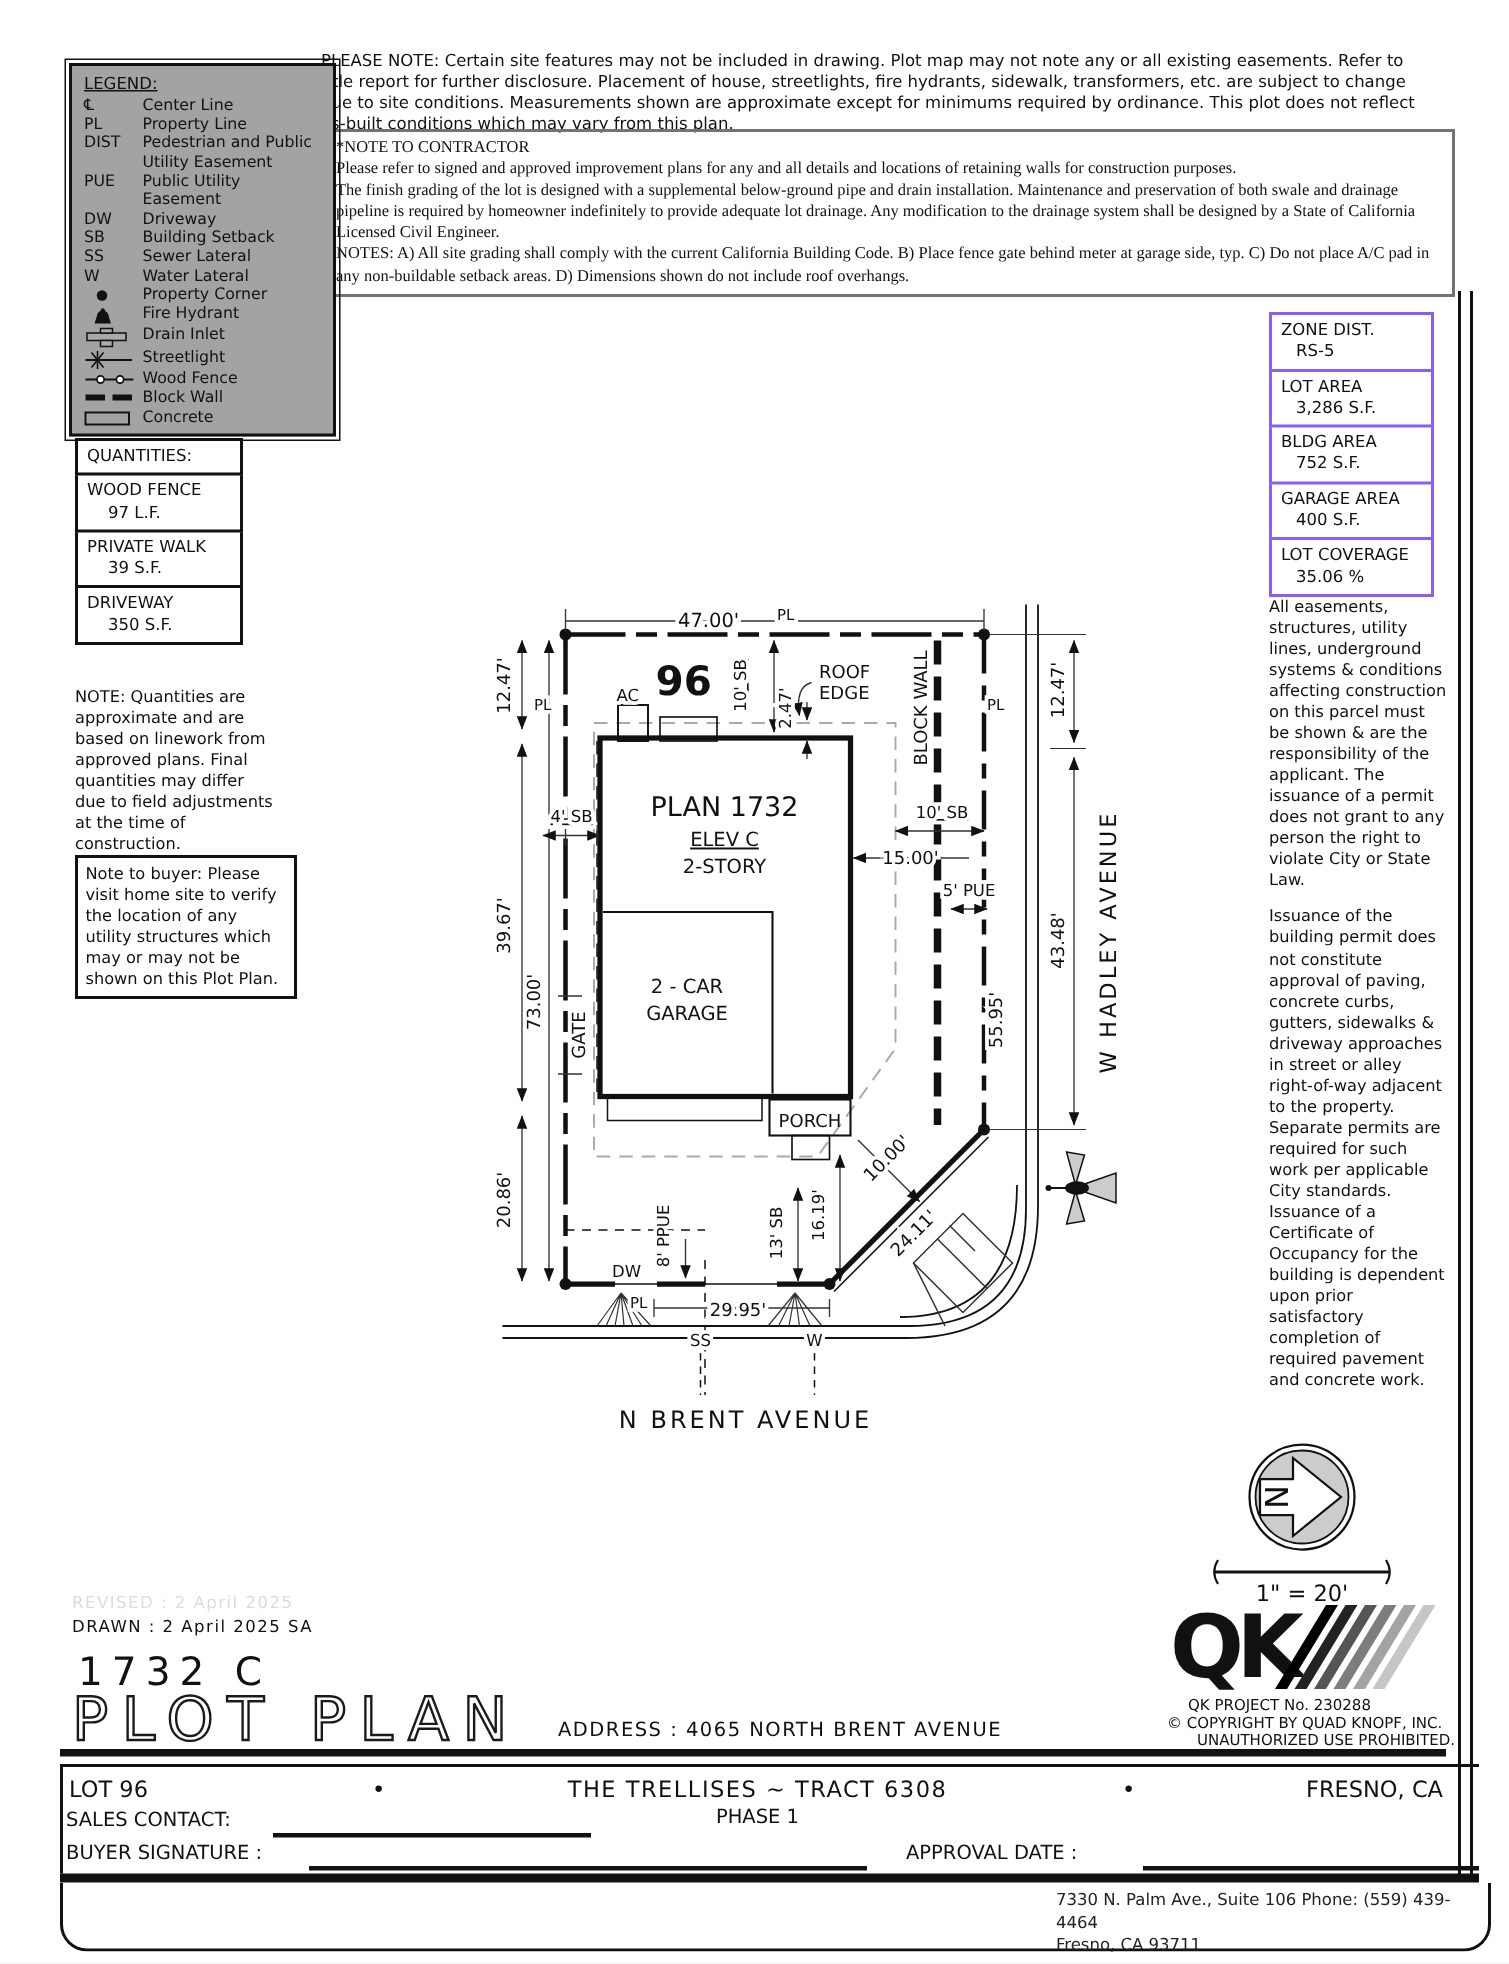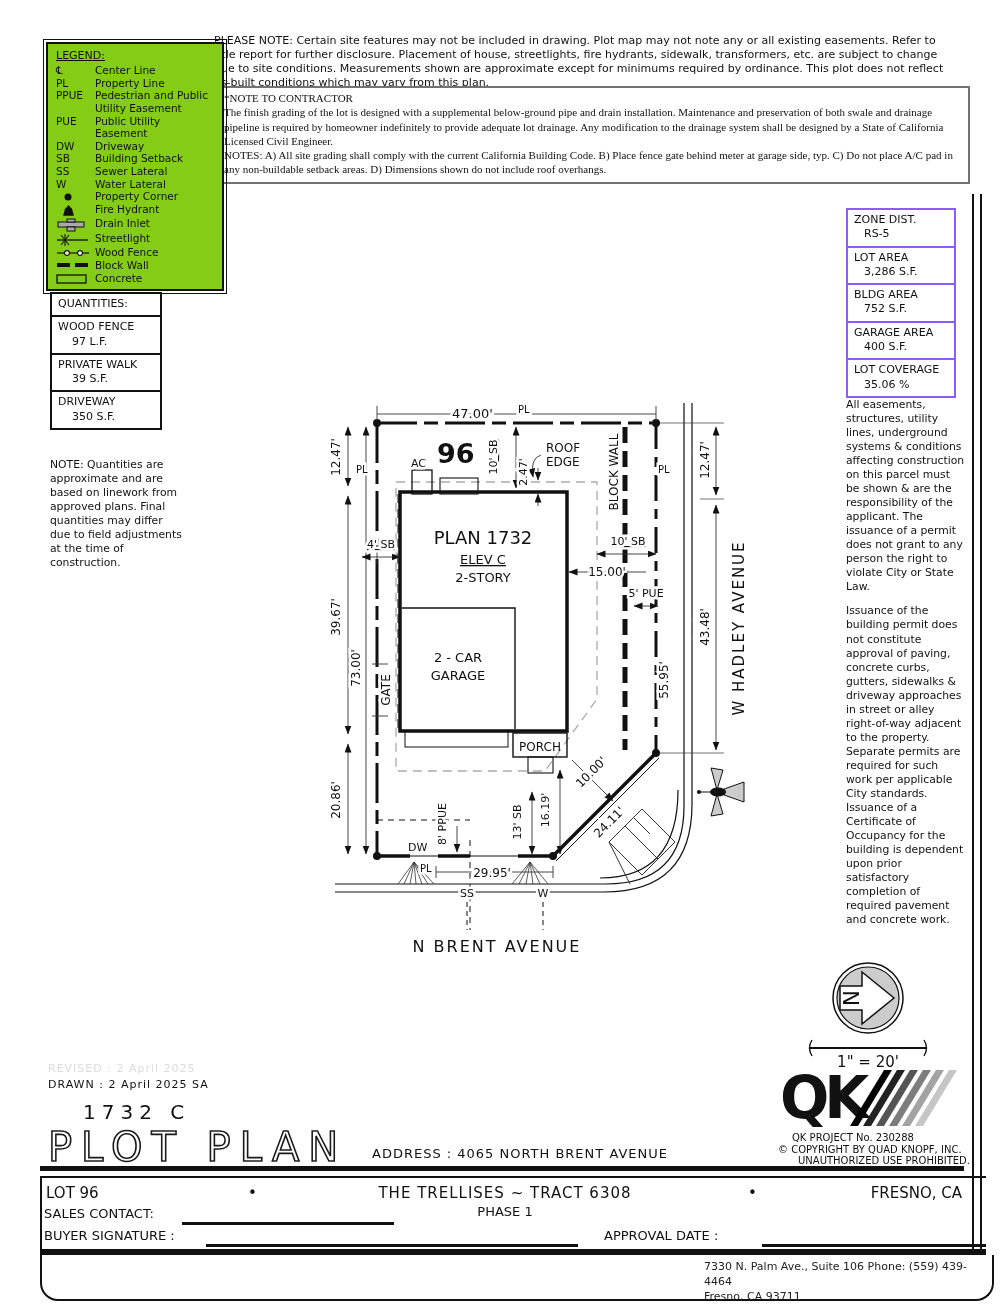--- a/index.html
+++ b/index.html
@@ -2,21 +2,21 @@
 <html><head>
 <meta charset="utf-8">
 <style>
   html,body{margin:0;padding:0;background:#e8e8e8;}
   #sheet{position:relative;width:1006px;height:1309px;background:#fff;color:#111;
          font-family:"DejaVu Sans",sans-serif;overflow:hidden;}
   .abs{position:absolute;}
   .smalltext{font-size:11px;line-height:1.28;}
   
   #legend{left:46px;top:42px;width:160px;border:2px solid #111;outline:1px solid #111;outline-offset:2px;
-          padding:5px 6px 4px 8px;font-size:10.5px;line-height:1.2;background:#84cc16;}
+          padding:5px 6px 4px 8px;font-size:10.5px;line-height:1.2;background:#a3a3a3;}
   #legend .ltitle{text-decoration:underline;font-size:11px;margin-bottom:2px;}
   .lrow{display:grid;grid-template-columns:37px 1fr;column-gap:2px;align-items:start;}
   .lrow .sym{font-size:10.5px;}
   .lrow svg{display:block;margin-top:1px;}
   
   #contractor{left:214px;top:86px;width:736px;border:2px solid #737373;padding:3px 8px 5px 8px;
               font-size:11px;line-height:1.3;font-family:Liberation Serif, serif;}
   #topnote{left:214px;top:34px;width:740px;}
   
   #zonetbl{left:846px;top:208px;width:110px;border-collapse:collapse;}
@@ -29,21 +29,21 @@
   #qtynote{left:50px;top:458px;width:132px;font-size:10.8px;line-height:1.3;}
   #buyernote{left:50px;top:570px;width:134px;border:2px solid #111;padding:4px 5px;
              font-size:10.8px;line-height:1.3;}
   #rightnotes{left:846px;top:398px;width:120px;font-size:10.8px;line-height:1.3;}
   #rightnotes p{margin:0 0 10px 0;}
   
   #rborder{left:972px;top:194px;width:6px;height:1058px;border-left:2px solid #111;border-right:2px solid #111;}
   
   #revised{left:48px;top:1062px;font-size:11px;color:#dcdcdc;letter-spacing:1px;}
   #drawn{left:48px;top:1078px;font-size:11px;letter-spacing:1px;}
-  #plancode{left:52px;top:1100px;font-size:20px;letter-spacing:6px;margin-left:31px;}
+  #plancode{left:52px;top:1100px;font-size:26px;letter-spacing:6px;}
   #bigtitle{left:48px;top:1124px;font-size:40px;letter-spacing:9px;color:#fff;
             -webkit-text-stroke:1.6px #1a1a1a;text-stroke:1.6px #1a1a1a;font-weight:400;}
   #addressline{left:372px;top:1146px;font-size:13px;letter-spacing:1px;}
   #qkproject{left:792px;top:1132px;font-size:10px;}
   #qkcopy1{left:778px;top:1144px;font-size:10px;}
   #qkcopy2{left:798px;top:1155px;font-size:10px;}
   .hline{background:#111;}
   #lotrow  span{font-size:15px;}
   #salesrow,#buyerrow{font-size:13px;}
   #century{font-family:"Liberation Serif","DejaVu Serif",serif;font-size:31px;letter-spacing:5px;}
@@ -57,36 +57,37 @@
 </style>
 </head>
 <body>
 
 <div id="sheet">
 
   <div class="abs smalltext" id="topnote">PLEASE NOTE:  Certain site features may not be included in drawing.  Plot map may not note any or all existing easements. Refer to title report for further disclosure.  Placement of house, streetlights, fire hydrants, sidewalk, transformers, etc. are subject to change due to site conditions.  Measurements shown are approximate except for minimums required by ordinance.  This plot does not reflect as-built conditions which may vary from this plan.</div>
 
   <div class="abs" id="contractor">
     <div>*NOTE TO CONTRACTOR</div>
+    <div>Please refer to signed and approved improvement plans for any and all details and locations of retaining walls for construction purposes.</div>
     <div>The finish grading of the lot is designed with a supplemental below-ground pipe and drain installation.  Maintenance and preservation of both swale and drainage pipeline is required by homeowner indefinitely to provide adequate lot drainage.  Any modification to the drainage system shall be designed by a State of California Licensed Civil Engineer.</div>
     <div>NOTES:  A) All site grading shall comply with the current California Building Code.  B) Place fence gate behind meter at garage side, typ.  C) Do not place A/C pad in any non-buildable setback areas.  D) Dimensions shown do not include roof overhangs.</div>
   </div>
 
   <div class="abs" id="legend">
     <div class="ltitle">LEGEND:</div>
     <div class="lrow">
         <span class="sym">℄</span>
         <span>Center Line</span>
       </div>
     <div class="lrow">
         <span class="sym">PL</span>
         <span>Property Line</span>
       </div>
     <div class="lrow">
-        <span class="sym">PPUE</span>
+        <span class="sym">DIST</span>
         <span>Pedestrian and Public Utility Easement</span>
       </div>
     <div class="lrow">
         <span class="sym">PUE</span>
         <span>Public Utility Easement</span>
       </div>
     <div class="lrow">
         <span class="sym">DW</span>
         <span>Driveway</span>
       </div>
@@ -199,20 +200,21 @@
     <tr>
           <td><span>PRIVATE WALK</span><span class="val">39 S.F.</span></td>
         </tr>
     <tr>
           <td><span>DRIVEWAY</span><span class="val">350 S.F.</span></td>
         </tr>
   </tbody>
     </table>
 
   <div class="abs" id="qtynote">NOTE: Quantities are approximate and are based on linework from approved plans.  Final quantities may differ due to field adjustments at the time of construction.</div>
+  <div class="abs" id="buyernote">Note to buyer: Please visit home site to verify the location of any utility structures which may or may not be shown on this Plot Plan.</div>
 
   <div class="abs" id="rightnotes">
     <p>All easements, structures, utility lines, underground systems &amp; conditions affecting construction on this parcel must be shown &amp; are the responsibility of the applicant. The issuance of a permit does not grant to any person the right to violate City or State Law.</p>
     <p>Issuance of the building permit does not constitute approval of paving, concrete curbs, gutters, sidewalks &amp; driveway approaches in street or alley right-of-way adjacent to the property. Separate permits are required for such work per applicable City standards. Issuance of a Certificate of Occupancy for the building is dependent upon prior satisfactory completion of required pavement and concrete work.</p>
   </div>
 
   <div class="abs" id="rborder"></div>
 
   <svg class="abs" style="left:320px;top:393px;" width="520" height="575" viewBox="320 393 520 575">
     <defs>

